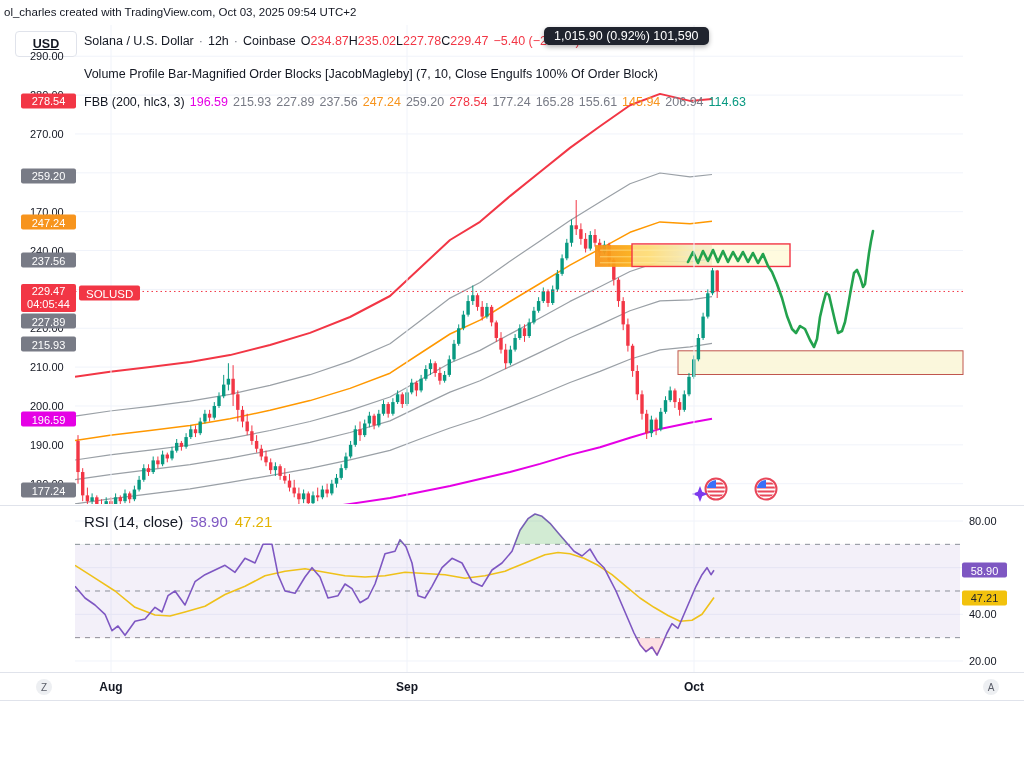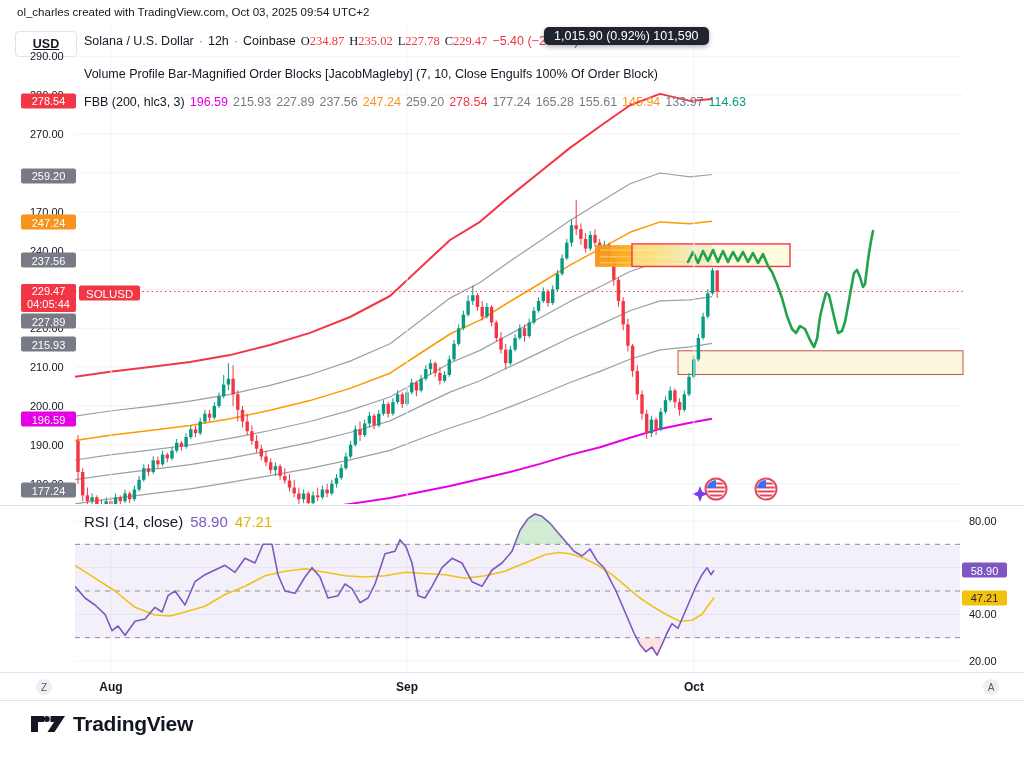--- a/index.html
+++ b/index.html
@@ -1,19 +1,19 @@
 <!DOCTYPE html>
 <html><head>
 <meta charset="utf-8">
 <style>
   html,body{margin:0;padding:0;background:#fff;}
   .stage{position:relative;width:1024px;height:758px;background:#fff;overflow:hidden;
          font-family:"Liberation Sans",sans-serif;color:#131722;}
   .abs{position:absolute;}
-  .watermark{left:17px;top:6px;font-size:11.5px;color:#131722;}
+  .watermark{left:4px;top:6px;font-size:11.5px;color:#131722;}
   .usd-btn{left:15px;top:31px;width:60px;height:24px;background:#fff;border:1px solid #E0E3EB;
            border-radius:4px;font-size:12.5px;font-weight:700;color:#131722;
            display:flex;align-items:center;justify-content:center;cursor:pointer;text-decoration:underline;}
   .legend-row{left:84px;font-size:12.5px;white-space:nowrap;display:flex;gap:5px;align-items:baseline;}
   .legend-row .sep{color:#787B86;}
   .lr1{top:34px;}
   .lr2{top:51px;margin-top:44px;}
   .lr3{top:67px;}
   .tooltip{left:544px;top:27px;background:#20242E;color:#fff;font-size:12.5px;
            padding:2px 10px;border-radius:5px;box-shadow:0 2px 5px rgba(0,0,0,.3);white-space:nowrap;}
@@ -419,21 +419,21 @@
       <path d="M75.0 586.3L85.0 598.0L95.0 605.0L105.0 614.3L112.0 630.7L118.0 626.0L125.0 635.3L135.0 621.3L145.0 619.0L155.0 607.3L162.0 612.0L168.0 595.7L175.0 591.0L185.0 605.0L195.0 581.7L205.0 574.7L215.0 570.0L225.0 565.3L235.0 572.3L245.0 558.3L255.0 563.0L263.0 544.3L272.0 544.3L278.0 574.7L285.0 591.0L295.0 593.3L305.0 577.0L312.0 567.7L320.0 577.0L328.0 598.0L338.0 595.7L345.0 584.0L352.0 588.7L360.0 602.7L368.0 598.0L375.0 584.0L385.0 553.7L395.0 551.3L400.0 539.7L406.0 546.7L412.0 563.0L418.0 595.7L425.0 598.0L432.0 586.3L442.0 567.7L452.0 558.3L462.0 563.0L472.0 581.7L482.0 586.3L492.0 570.0L502.0 563.0L512.0 551.3L520.0 530.3L528.0 518.7L535.0 514.0L542.0 516.3L550.0 523.3L558.0 532.7L566.0 542.0L574.0 551.3L582.0 556.0L590.0 549.0L597.0 560.7L604.0 567.7L610.0 579.3L616.0 591.0L622.0 605.0L628.0 619.0L634.0 633.0L640.0 644.7L646.0 651.7L652.0 647.0L657.0 655.2L662.0 644.7L667.0 633.0L672.0 623.7L678.0 628.3L684.0 614.3L690.0 600.3L696.0 586.3L702.0 574.7L707.0 567.7L711.0 574.7L714.0 570.2L714 544.333L75 544.333Z" fill="#4CAF50" fill-opacity="0.25" clip-path="url(#obClip)"></path>
       <path d="M75.0 586.3L85.0 598.0L95.0 605.0L105.0 614.3L112.0 630.7L118.0 626.0L125.0 635.3L135.0 621.3L145.0 619.0L155.0 607.3L162.0 612.0L168.0 595.7L175.0 591.0L185.0 605.0L195.0 581.7L205.0 574.7L215.0 570.0L225.0 565.3L235.0 572.3L245.0 558.3L255.0 563.0L263.0 544.3L272.0 544.3L278.0 574.7L285.0 591.0L295.0 593.3L305.0 577.0L312.0 567.7L320.0 577.0L328.0 598.0L338.0 595.7L345.0 584.0L352.0 588.7L360.0 602.7L368.0 598.0L375.0 584.0L385.0 553.7L395.0 551.3L400.0 539.7L406.0 546.7L412.0 563.0L418.0 595.7L425.0 598.0L432.0 586.3L442.0 567.7L452.0 558.3L462.0 563.0L472.0 581.7L482.0 586.3L492.0 570.0L502.0 563.0L512.0 551.3L520.0 530.3L528.0 518.7L535.0 514.0L542.0 516.3L550.0 523.3L558.0 532.7L566.0 542.0L574.0 551.3L582.0 556.0L590.0 549.0L597.0 560.7L604.0 567.7L610.0 579.3L616.0 591.0L622.0 605.0L628.0 619.0L634.0 633.0L640.0 644.7L646.0 651.7L652.0 647.0L657.0 655.2L662.0 644.7L667.0 633.0L672.0 623.7L678.0 628.3L684.0 614.3L690.0 600.3L696.0 586.3L702.0 574.7L707.0 567.7L711.0 574.7L714.0 570.2L714 637.665L75 637.665Z" fill="#F23645" fill-opacity="0.15" clip-path="url(#osClip)"></path>
     </svg>
 
   <div class="abs legend-row lr1">
     <span>Solana / U.S. Dollar</span>
     <span class="sep">·</span>
     <span>12h</span>
     <span class="sep">·</span>
     <span>Coinbase</span>
-    <span id="ohlc-values" style="display:flex;gap:5px;font-family:Liberation Serif, serif;">
+    <span id="ohlc-values" style="display:flex;">
         <span><span style="color:#131722">O</span><span style="color:#F23645">234.87</span></span>
         <span><span style="color:#131722">H</span><span style="color:#F23645">235.02</span></span>
         <span><span style="color:#131722">L</span><span style="color:#F23645">227.78</span></span>
         <span><span style="color:#131722">C</span><span style="color:#F23645">229.47</span></span>
       </span>
     <span style="color:#F23645;">−5.40 (−2.30%)</span>
   </div>
   <div class="abs legend-row lr2">
     <span>FBB (200, hlc3, 3)</span>
     <span id="fbb-values" style="display:flex;gap:5px;">
@@ -441,21 +441,21 @@
         <span style="color: rgb(120, 123, 134);">215.93</span>
         <span style="color: rgb(120, 123, 134);">227.89</span>
         <span style="color: rgb(120, 123, 134);">237.56</span>
         <span style="color: rgb(247, 148, 29);">247.24</span>
         <span style="color: rgb(120, 123, 134);">259.20</span>
         <span style="color: rgb(242, 54, 69);">278.54</span>
         <span style="color: rgb(120, 123, 134);">177.24</span>
         <span style="color: rgb(120, 123, 134); text-align: right;">165.28</span>
         <span style="color: rgb(120, 123, 134);">155.61</span>
         <span style="color: rgb(247, 148, 29);">145.94</span>
-        <span style="color: rgb(120, 123, 134);">133.97</span>
+        <span style="color: rgb(120, 123, 134);">206.94</span>
         <span style="color: rgb(8, 153, 129);">114.63</span>
       </span>
   </div>
   <div class="abs legend-row lr3">
     <span>Volume Profile Bar-Magnified Order Blocks [JacobMagleby] (7, 10, Close Engulfs 100% Of Order Block)</span>
   </div>
 
   <div class="abs tooltip">1,015.90 (0.92%) 101,590</div>
 
   <div id="price-scale">
@@ -505,22 +505,14 @@
   <div class="abs hline" style="top:700px"></div>
 
   <div id="time-axis">
     <div class="abs axis-btn" style="left:36px">Z</div>
     <div class="abs axis-btn" style="left:983px">A</div>
   <div class="abs month" style="left: 111px;">Aug</div>
       <div class="abs month" style="left: 407px;">Sep</div>
       <div class="abs month" style="left: 694px;">Oct</div>
     </div>
 
-  <div class="abs footer-logo">
-    <svg width="36" height="28" viewBox="0 0 36 26">
-      <path d="M1 5h13v6h-6v10H1z" fill="#131722"></path>
-      <circle cx="16.8" cy="8" r="3" fill="#131722"></circle>
-      <path d="M20.5 5H35L24.5 21h-7l6.6-10h-3.6z" fill="#131722"></path>
-    </svg>
-    <span class="brand-text">TradingView</span>
-  </div>
 
 </div>
 
 </body></html>

